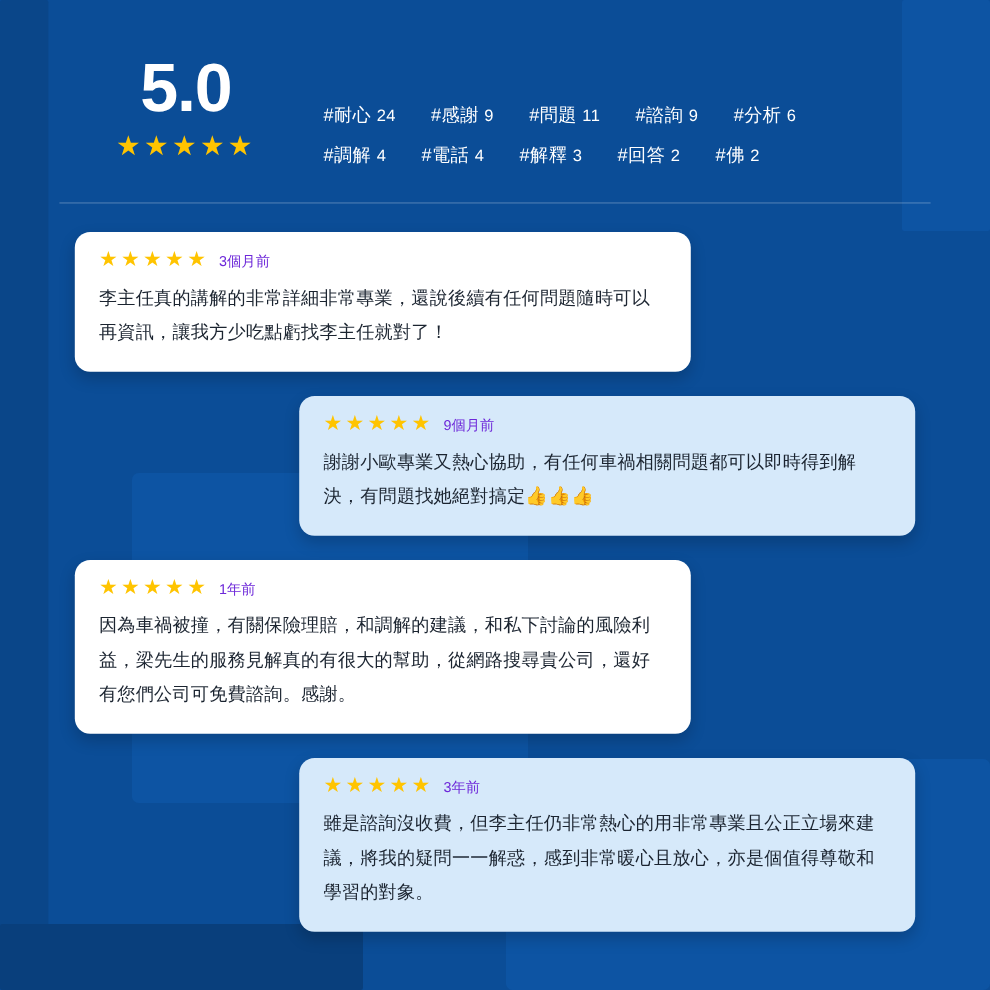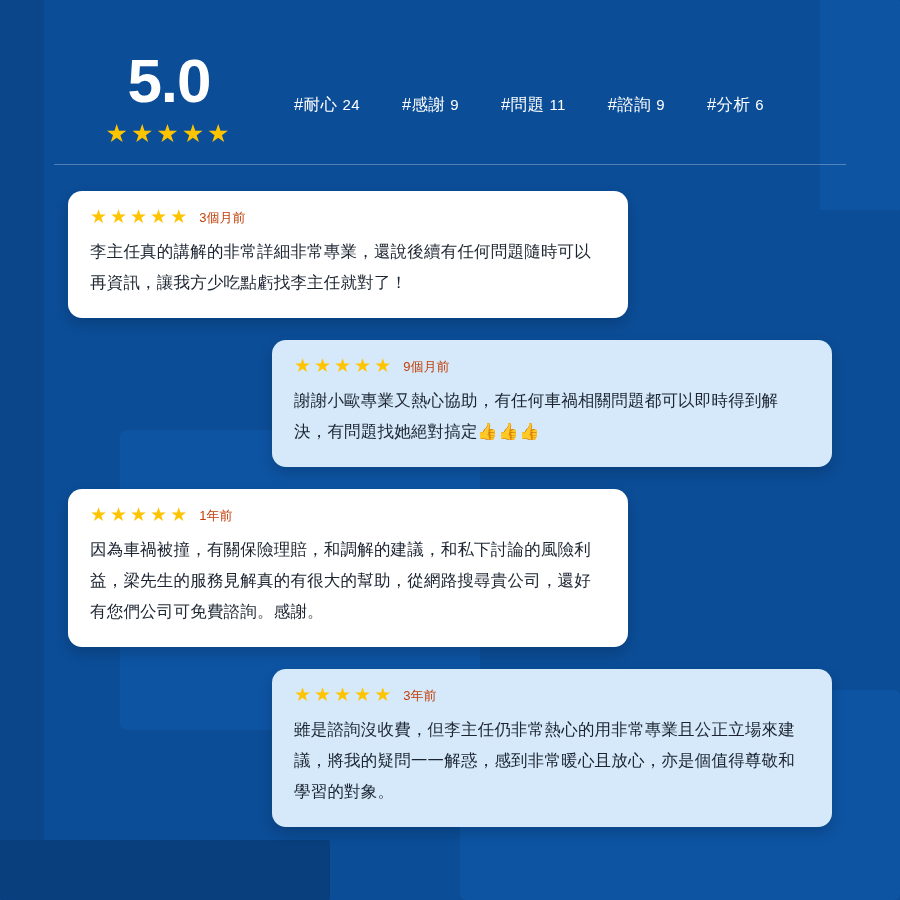--- a/index.html
+++ b/index.html
@@ -59,21 +59,21 @@
     letter-spacing: .5px;
   }
   .tags {
     flex: 1;
     padding-top: 48px;
     padding-left: 10px;
   }
   .tag-row {
     display: flex;
     justify-content: flex-start;
-    gap: 42px;
+    gap: 32px;
     margin-bottom: 14px;
     flex-wrap: nowrap;
   }
   .tag {
     color: #ffffff;
     font-size: 16.5px;
     white-space: nowrap;
     letter-spacing: .4px;
   }
   .tag .cnt { margin-left: 5px; font-size: 15px; }
@@ -107,21 +107,21 @@
     gap: 9px;
     margin-bottom: 9px;
   }
   .card-stars {
     color: #ffc400;
     font-size: 19px;
     letter-spacing: 3px;
     line-height: 20px;
   }
   .card-time {
-    color: #c2410c;
+    color: #6d28d9;
     font-size: 13px;
     padding-top: 2px;
   }
   .card-text {
     color: #1b2430;
     font-size: 16.5px;
     line-height: 31px;
     letter-spacing: .2px;
   }
 </style>
@@ -143,20 +143,27 @@
     </div>
 
     <div class="tags">
       <div class="tag-row">
         <span class="tag"><span>#耐心</span><span class="cnt">24</span></span>
         <span class="tag"><span>#感謝</span><span class="cnt">9</span></span>
         <span class="tag"><span>#問題</span><span class="cnt">11</span></span>
         <span class="tag"><span>#諮詢</span><span class="cnt">9</span></span>
         <span class="tag"><span>#分析</span><span class="cnt">6</span></span>
       </div>
+      <div class="tag-row">
+        <span class="tag"><span>#調解</span><span class="cnt">4</span></span>
+        <span class="tag"><span>#電話</span><span class="cnt">4</span></span>
+        <span class="tag"><span>#解釋</span><span class="cnt">3</span></span>
+        <span class="tag"><span>#回答</span><span class="cnt">2</span></span>
+        <span class="tag"><span>#佛</span><span class="cnt">2</span></span>
+      </div>
     </div>
   </div>
 
   <div class="divider"></div>
 
   <div class="reviews">
 
     <div class="card white left">
       <div class="card-head">
         <span class="card-stars">★★★★★</span>

